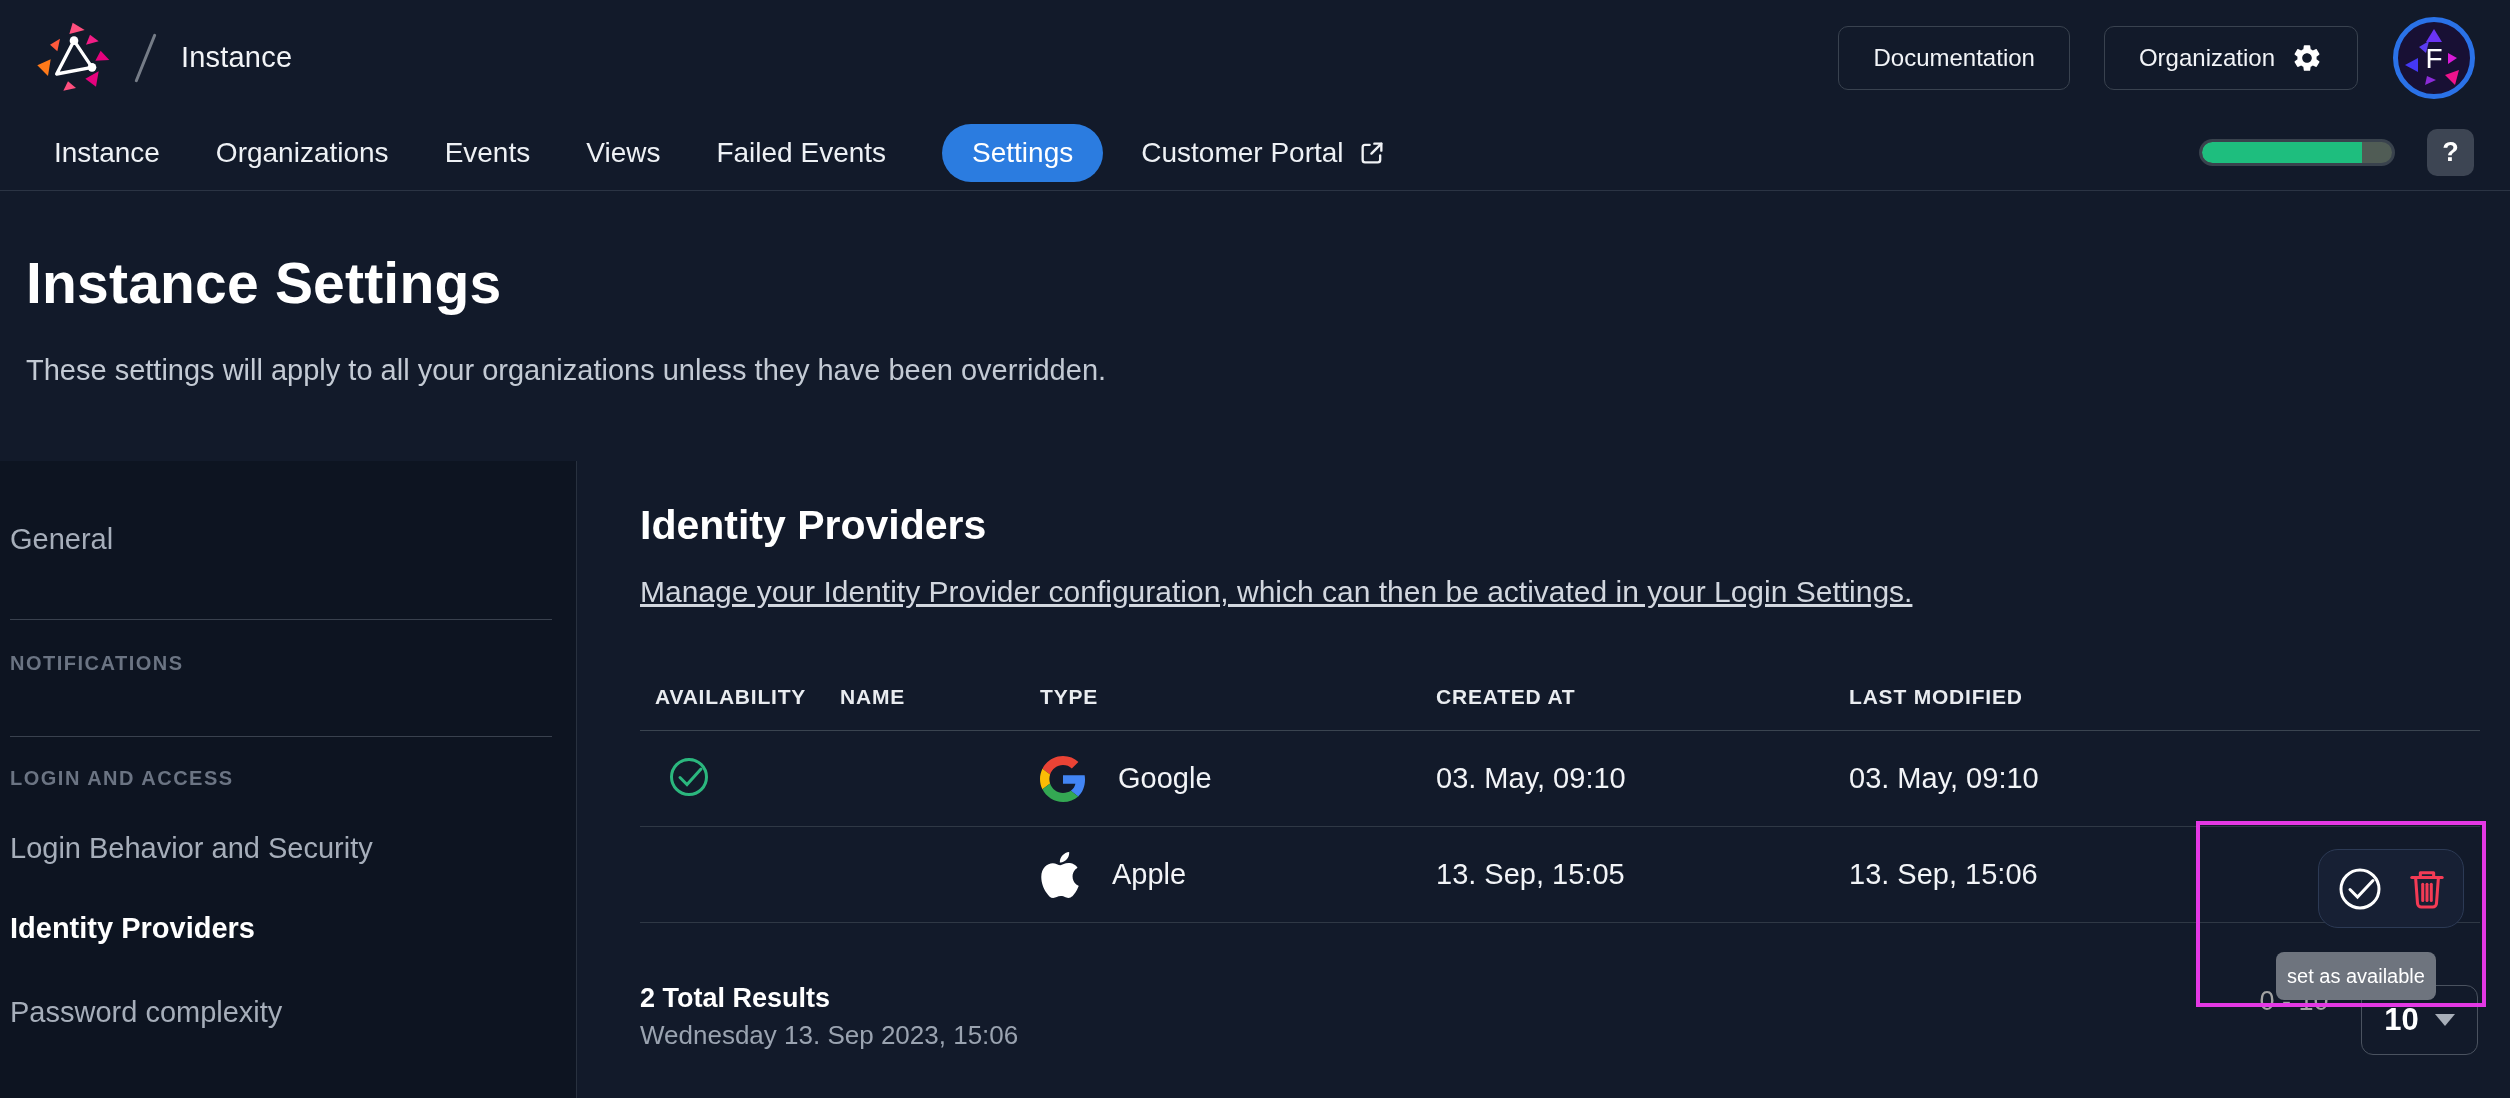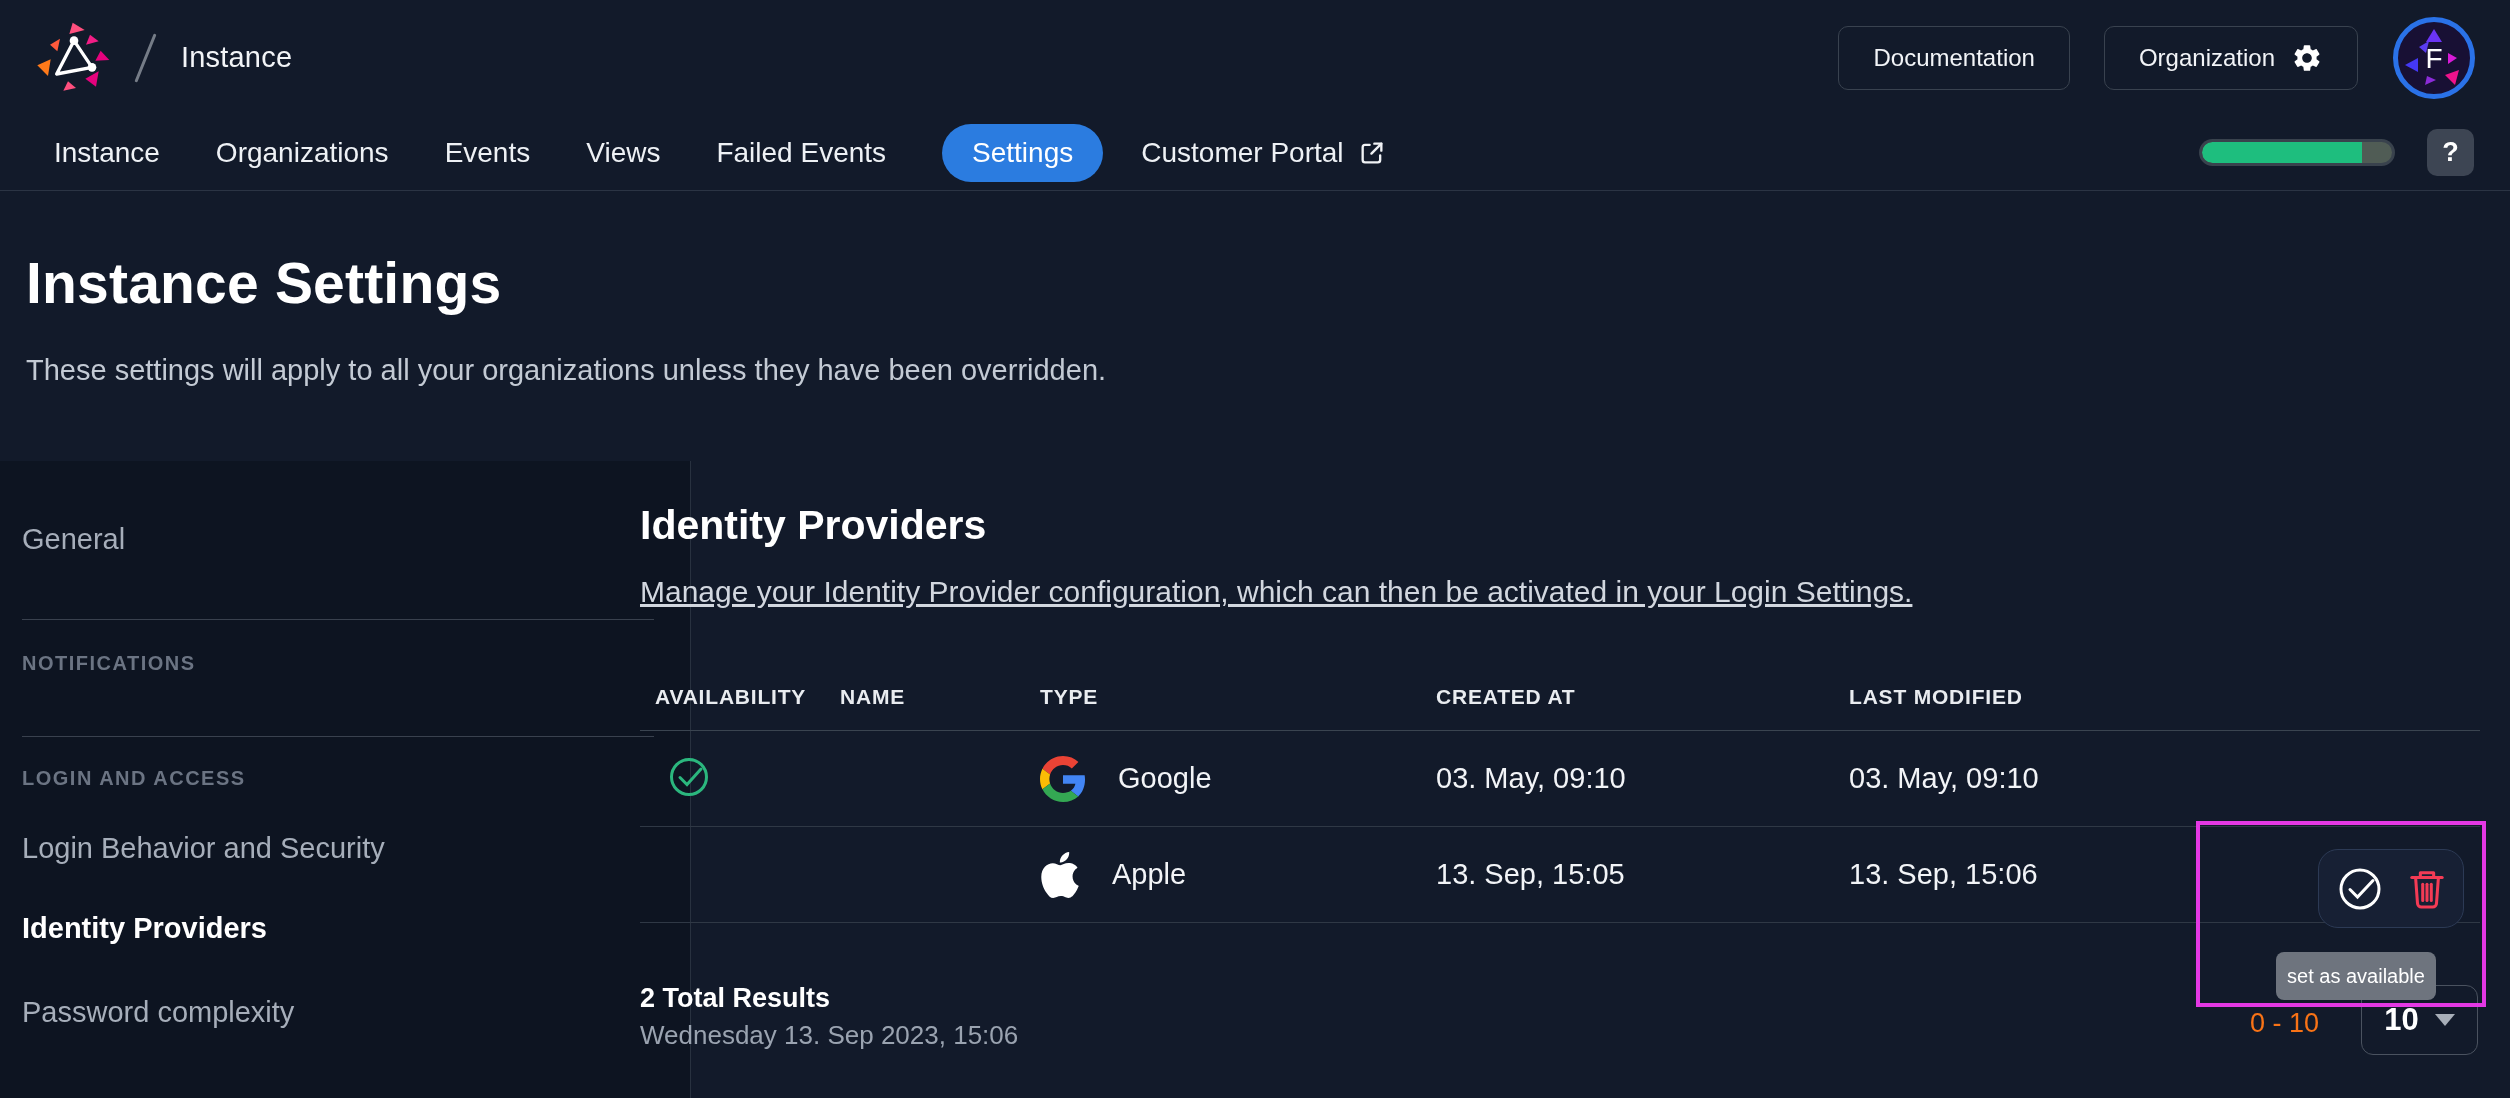--- a/index.html
+++ b/index.html
@@ -61,22 +61,22 @@
   }
 
   
   .hero { position:absolute; left:0; top:192px; width:2510px; height:269px; padding:58px 26px 0 26px; }
   .hero-title { font-size:57px; font-weight:600; color:#fff; letter-spacing:.2px; }
   .hero-sub { margin-top:38px; font-size:29px; color:#c3cad4; }
 
   
   .panel { position:absolute; left:0; top:461px; width:2510px; height:637px; }
   .side {
-    position:absolute; left:0; top:0; width:691px; height:637px;
-    background:#0d1421; border-right:1px solid #28313f; padding:0 22px;
+    position:absolute; left:0; top:0; width:577px; height:637px;
+    background:#0d1421; border-right:1px solid #28313f; padding:0 10px;
   }
   .side-item { font-size:29px; color:#a6aeba; line-height:34px; cursor:pointer; white-space:nowrap; }
   .side-item.active { color:#fff; font-weight:bold; }
   .side-div { height:1px; background:#39414e; margin-right:14px; }
   .side-sec {
     font-size:20px; font-weight:bold; letter-spacing:1.5px; color:#6b7483;
     line-height:24px; white-space:nowrap;
   }
   .mt-gen { margin-top:61px; }
   .mt-div1 { margin-top:63px; }
@@ -124,22 +124,22 @@
     display:flex; align-items:center; justify-content:center; gap:24px; z-index:3;
   }
   .action-check { width:48px; height:48px; cursor:pointer; }
   .action-trash { width:38px; height:42px; cursor:pointer; }
   .tooltip {
     position:absolute; left:2276px; top:952px; width:160px; height:48px;
     background:#6e747e; border-radius:8px; color:#fff; font-size:20px;
     display:flex; align-items:center; justify-content:center; z-index:5; white-space:nowrap;
   }
   .range-label {
-    position:absolute; left:2250px; top:1008px; width:88px; 
-    font-size:27px; color:#f97316; z-index:2;
+    position:absolute; left:2250px; top:986px; width:88px; text-align:center;
+    font-size:27px; color:#a3a3a3; z-index:2;
   }
   .pagesize {
     position:absolute; left:2361px; top:985px; width:117px; height:70px;
     border:1.5px solid #4a525f; border-radius:12px; background:#121a2a;
     display:flex; align-items:center; justify-content:center; gap:16px;
     cursor:pointer; z-index:4;
   }
   .pagesize-value { font-size:31px; font-weight:600; color:#fff; }
   .caret-down {
     width:0; height:0; border-left:10px solid transparent;

